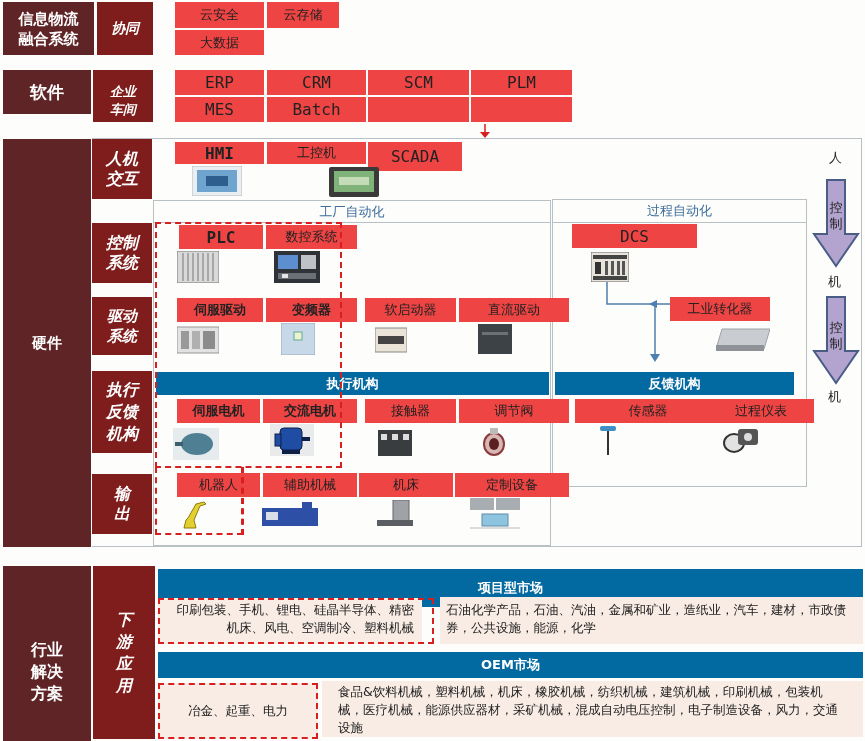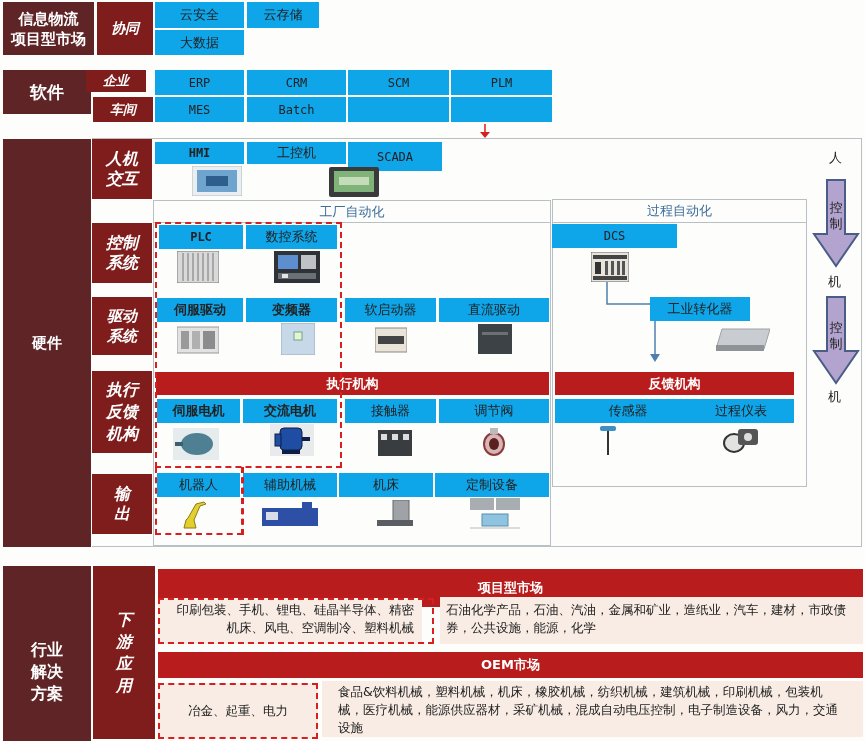--- a/index.html
+++ b/index.html
@@ -5,45 +5,45 @@
   html, body { margin:0; padding:0; }
   body {
     width:865px; height:741px; position:relative; overflow:hidden;
     background:#fdfdfb;
     font-family:"DejaVu Sans","Liberation Sans",sans-serif;
     color:#222;
   }
   .abs { position:absolute; box-sizing:border-box; }
   .dark { background:#5e2426; color:#fff; font-weight:bold; display:flex; align-items:center; justify-content:center; text-align:center; }
   .mid  { background:#7f1d1d; color:#fff; font-weight:bold; display:flex; align-items:center; justify-content:center; text-align:left;font-style:italic; }
-  .gray { background:#0ea5e9; color:#222; display:flex; align-items:center; justify-content:center; font-size:13px; }
+  .gray { background:#ef4444; color:#222; display:flex; align-items:center; justify-content:center; font-size:13px;margin-left:20px; }
   .gray.bold { font-weight:bold; }
-  .mono { font-family:"DejaVu Sans Mono","Liberation Mono",monospace; font-size:12px; }
-  .band { background:#b91c1c; color:#fff; font-weight:bold; font-size:13px; display:flex; align-items:center; justify-content:center; }
+  .mono { font-family:"DejaVu Sans Mono","Liberation Mono",monospace; font-size:16px; }
+  .band { background:#0369a1; color:#fff; font-weight:bold; font-size:13px; display:flex; align-items:center; justify-content:center; }
   .pane { border:1.5px solid #b8bfc5; background:transparent; }
   .pane-title { color:#3e6e9c; font-size:13px; display:flex; align-items:center; justify-content:center; border-bottom:1.5px solid #b8bfc5; }
   .dash { border:2.5px dashed #d81f1f; }
   .cream { background:#f8ece4; font-size:12.5px; line-height:18px; color:#222; }
   .ico { position:absolute; }
   .big-arrow { position:absolute; }
   .arrow-text { position:absolute; font-size:13px; color:#222; text-align:center; width:20px; line-height:16px; }
   .side-text { position:absolute; font-size:13px; color:#222; }
 </style>
 </head>
 <body>
 
 <div class="abs dark" style="left:3px;top:2px;width:91px;height:53px;font-size:15px;line-height:20px;white-space:pre-line;">信息物流
-项目型市场</div>
+融合系统</div>
 <div class="abs mid" style="left:97px;top:2px;width:56px;height:53px;font-size:14px;">协同</div>
 <div class="abs gray" style="left:155px;top:2px;width:89px;height:26px;">云安全</div>
 <div class="abs gray" style="left:247px;top:2px;width:72px;height:26px;">云存储</div>
 <div class="abs gray" style="left:155px;top:30px;width:89px;height:25px;">大数据</div>
 
 <div class="abs dark" style="left:3px;top:70px;width:88px;height:44px;font-size:17px;">软件</div>
-<div class="abs mid" style="left:86px;top:70px;width:60px;height:22px;font-size:13px;">企业</div>
+<div class="abs mid" style="left:93px;top:70px;width:60px;height:43px;font-size:13px;">企业</div>
 <div class="abs mid" style="left:93px;top:97px;width:60px;height:25px;font-size:13px;">车间</div>
 
 <div class="abs gray mono" style="left:155px;top:70px;width:89px;height:25px;">ERP</div>
 <div class="abs gray mono" style="left:247px;top:70px;width:99px;height:25px;">CRM</div>
 <div class="abs gray mono" style="left:348px;top:70px;width:101px;height:25px;">SCM</div>
 <div class="abs gray mono" style="left:451px;top:70px;width:101px;height:25px;">PLM</div>
 
 <div class="abs gray mono" style="left:155px;top:97px;width:89px;height:25px;">MES</div>
 <div class="abs gray mono" style="left:247px;top:97px;width:99px;height:25px;">Batch</div>
 <div class="abs gray mono" style="left:348px;top:97px;width:101px;height:25px;"></div>

